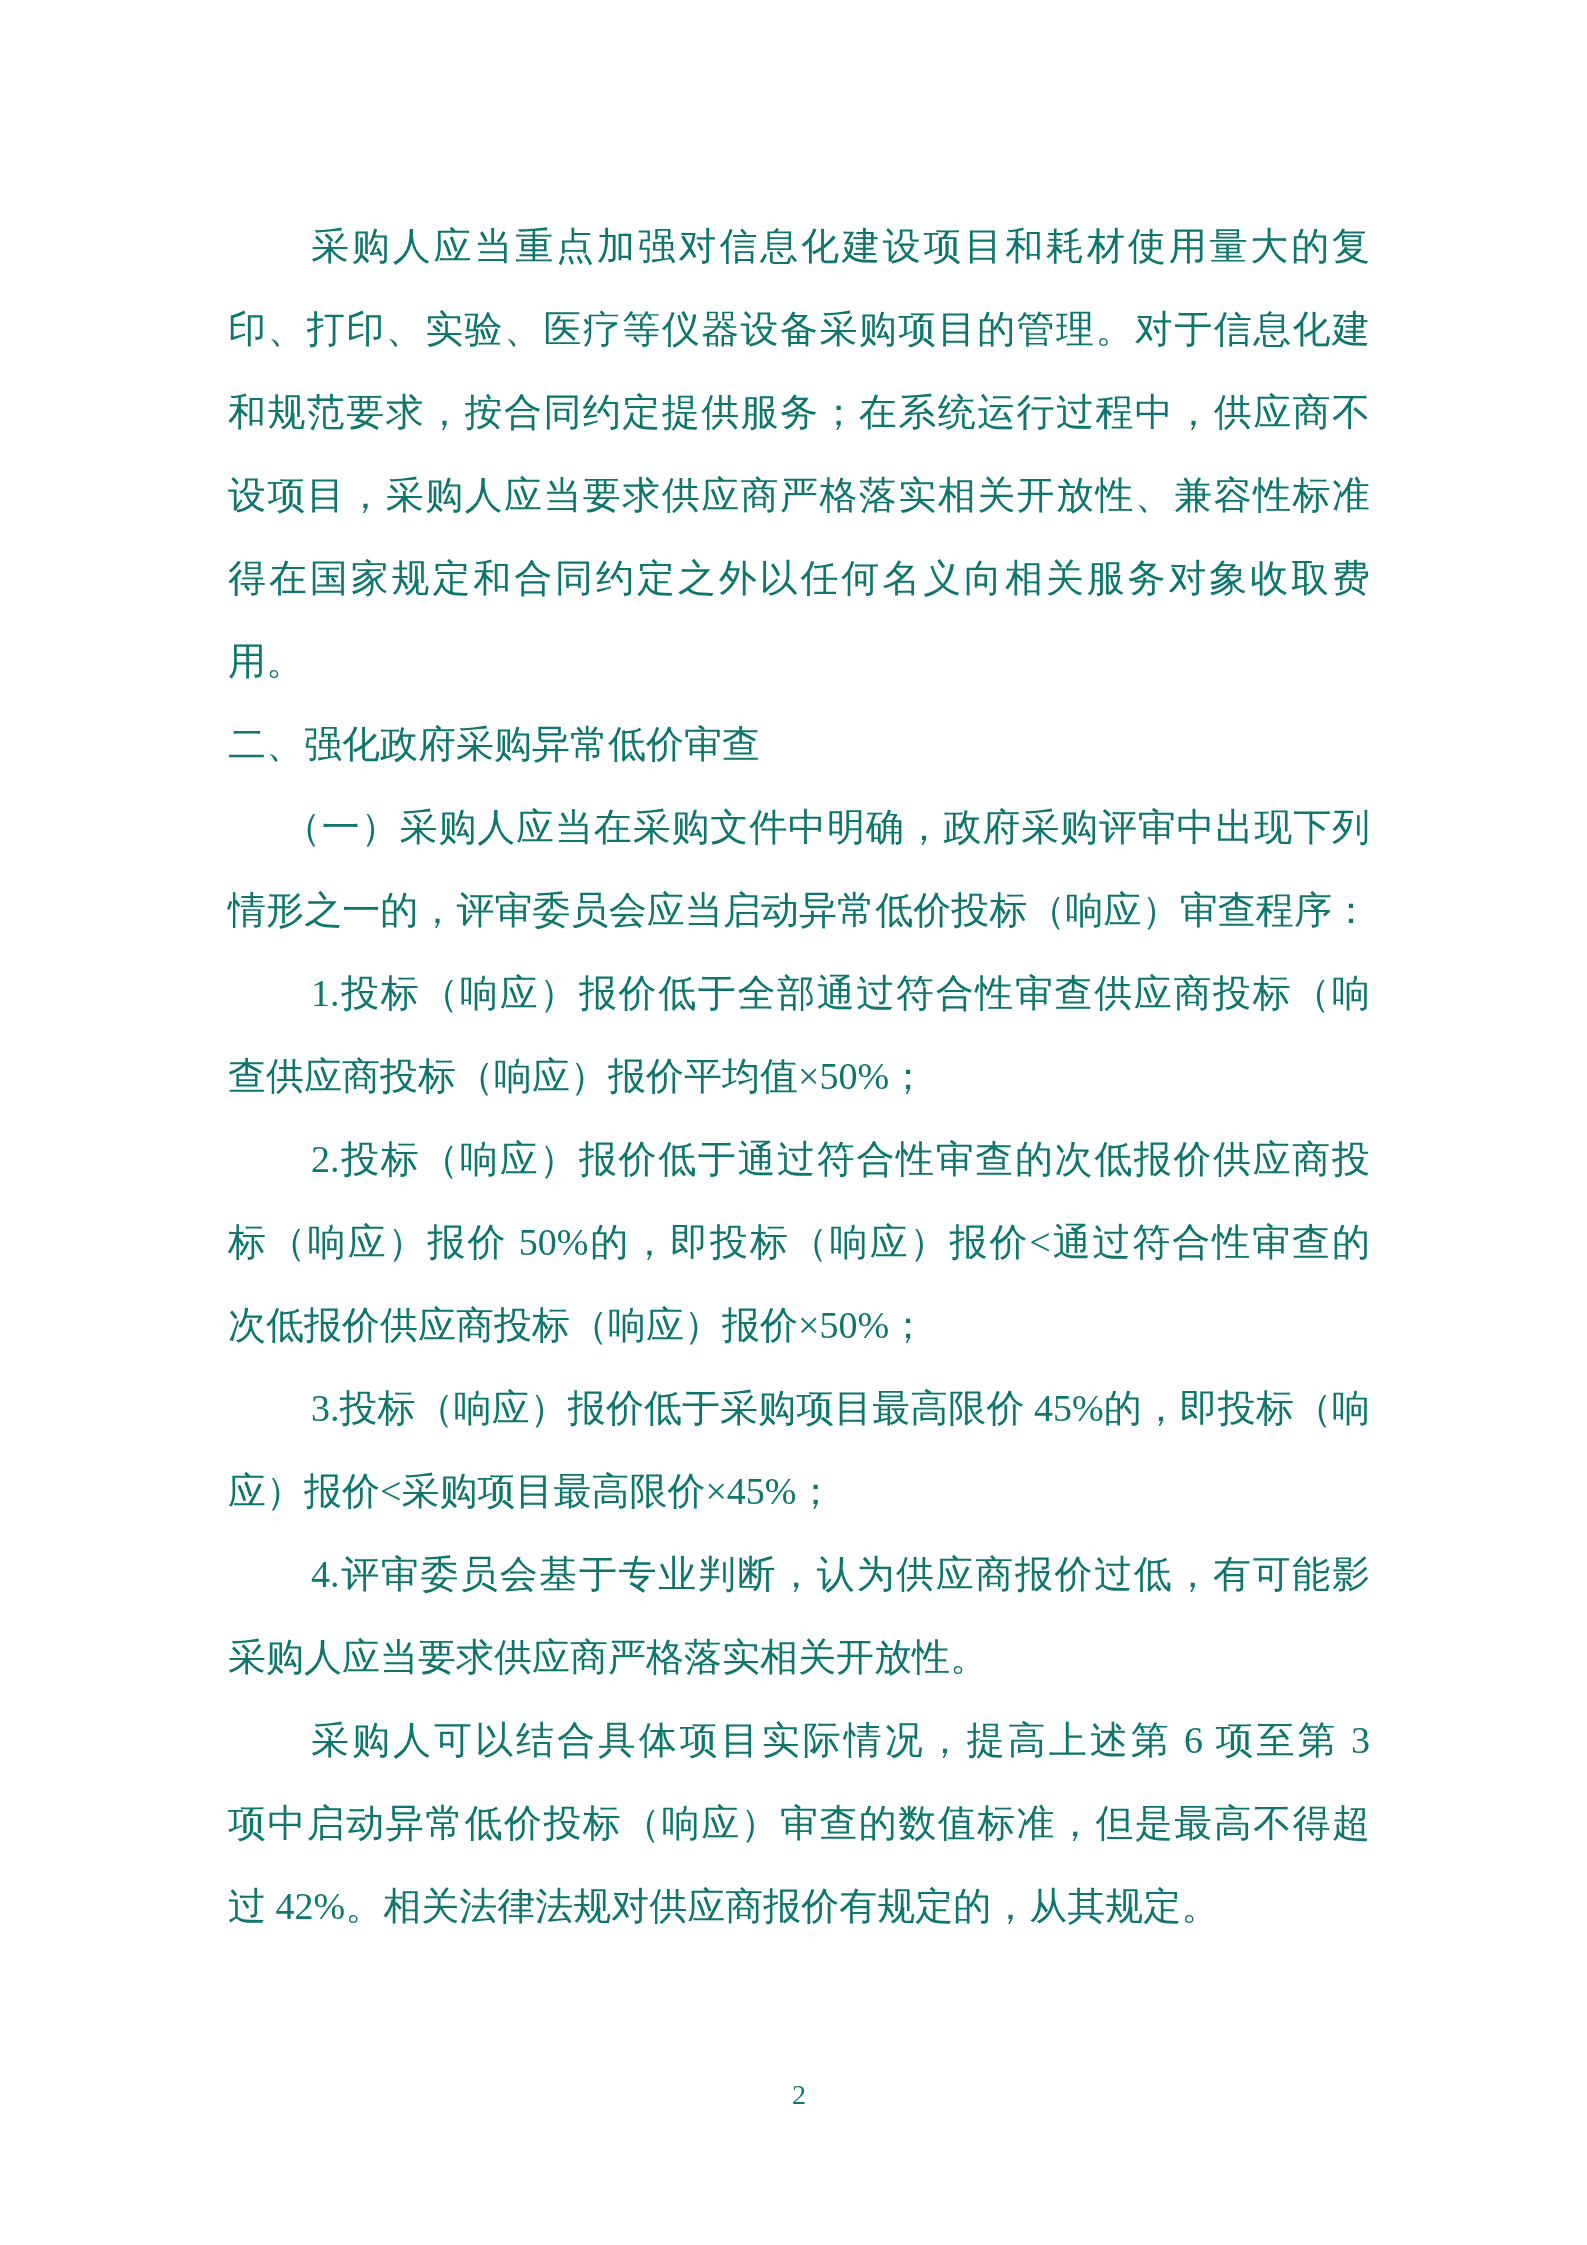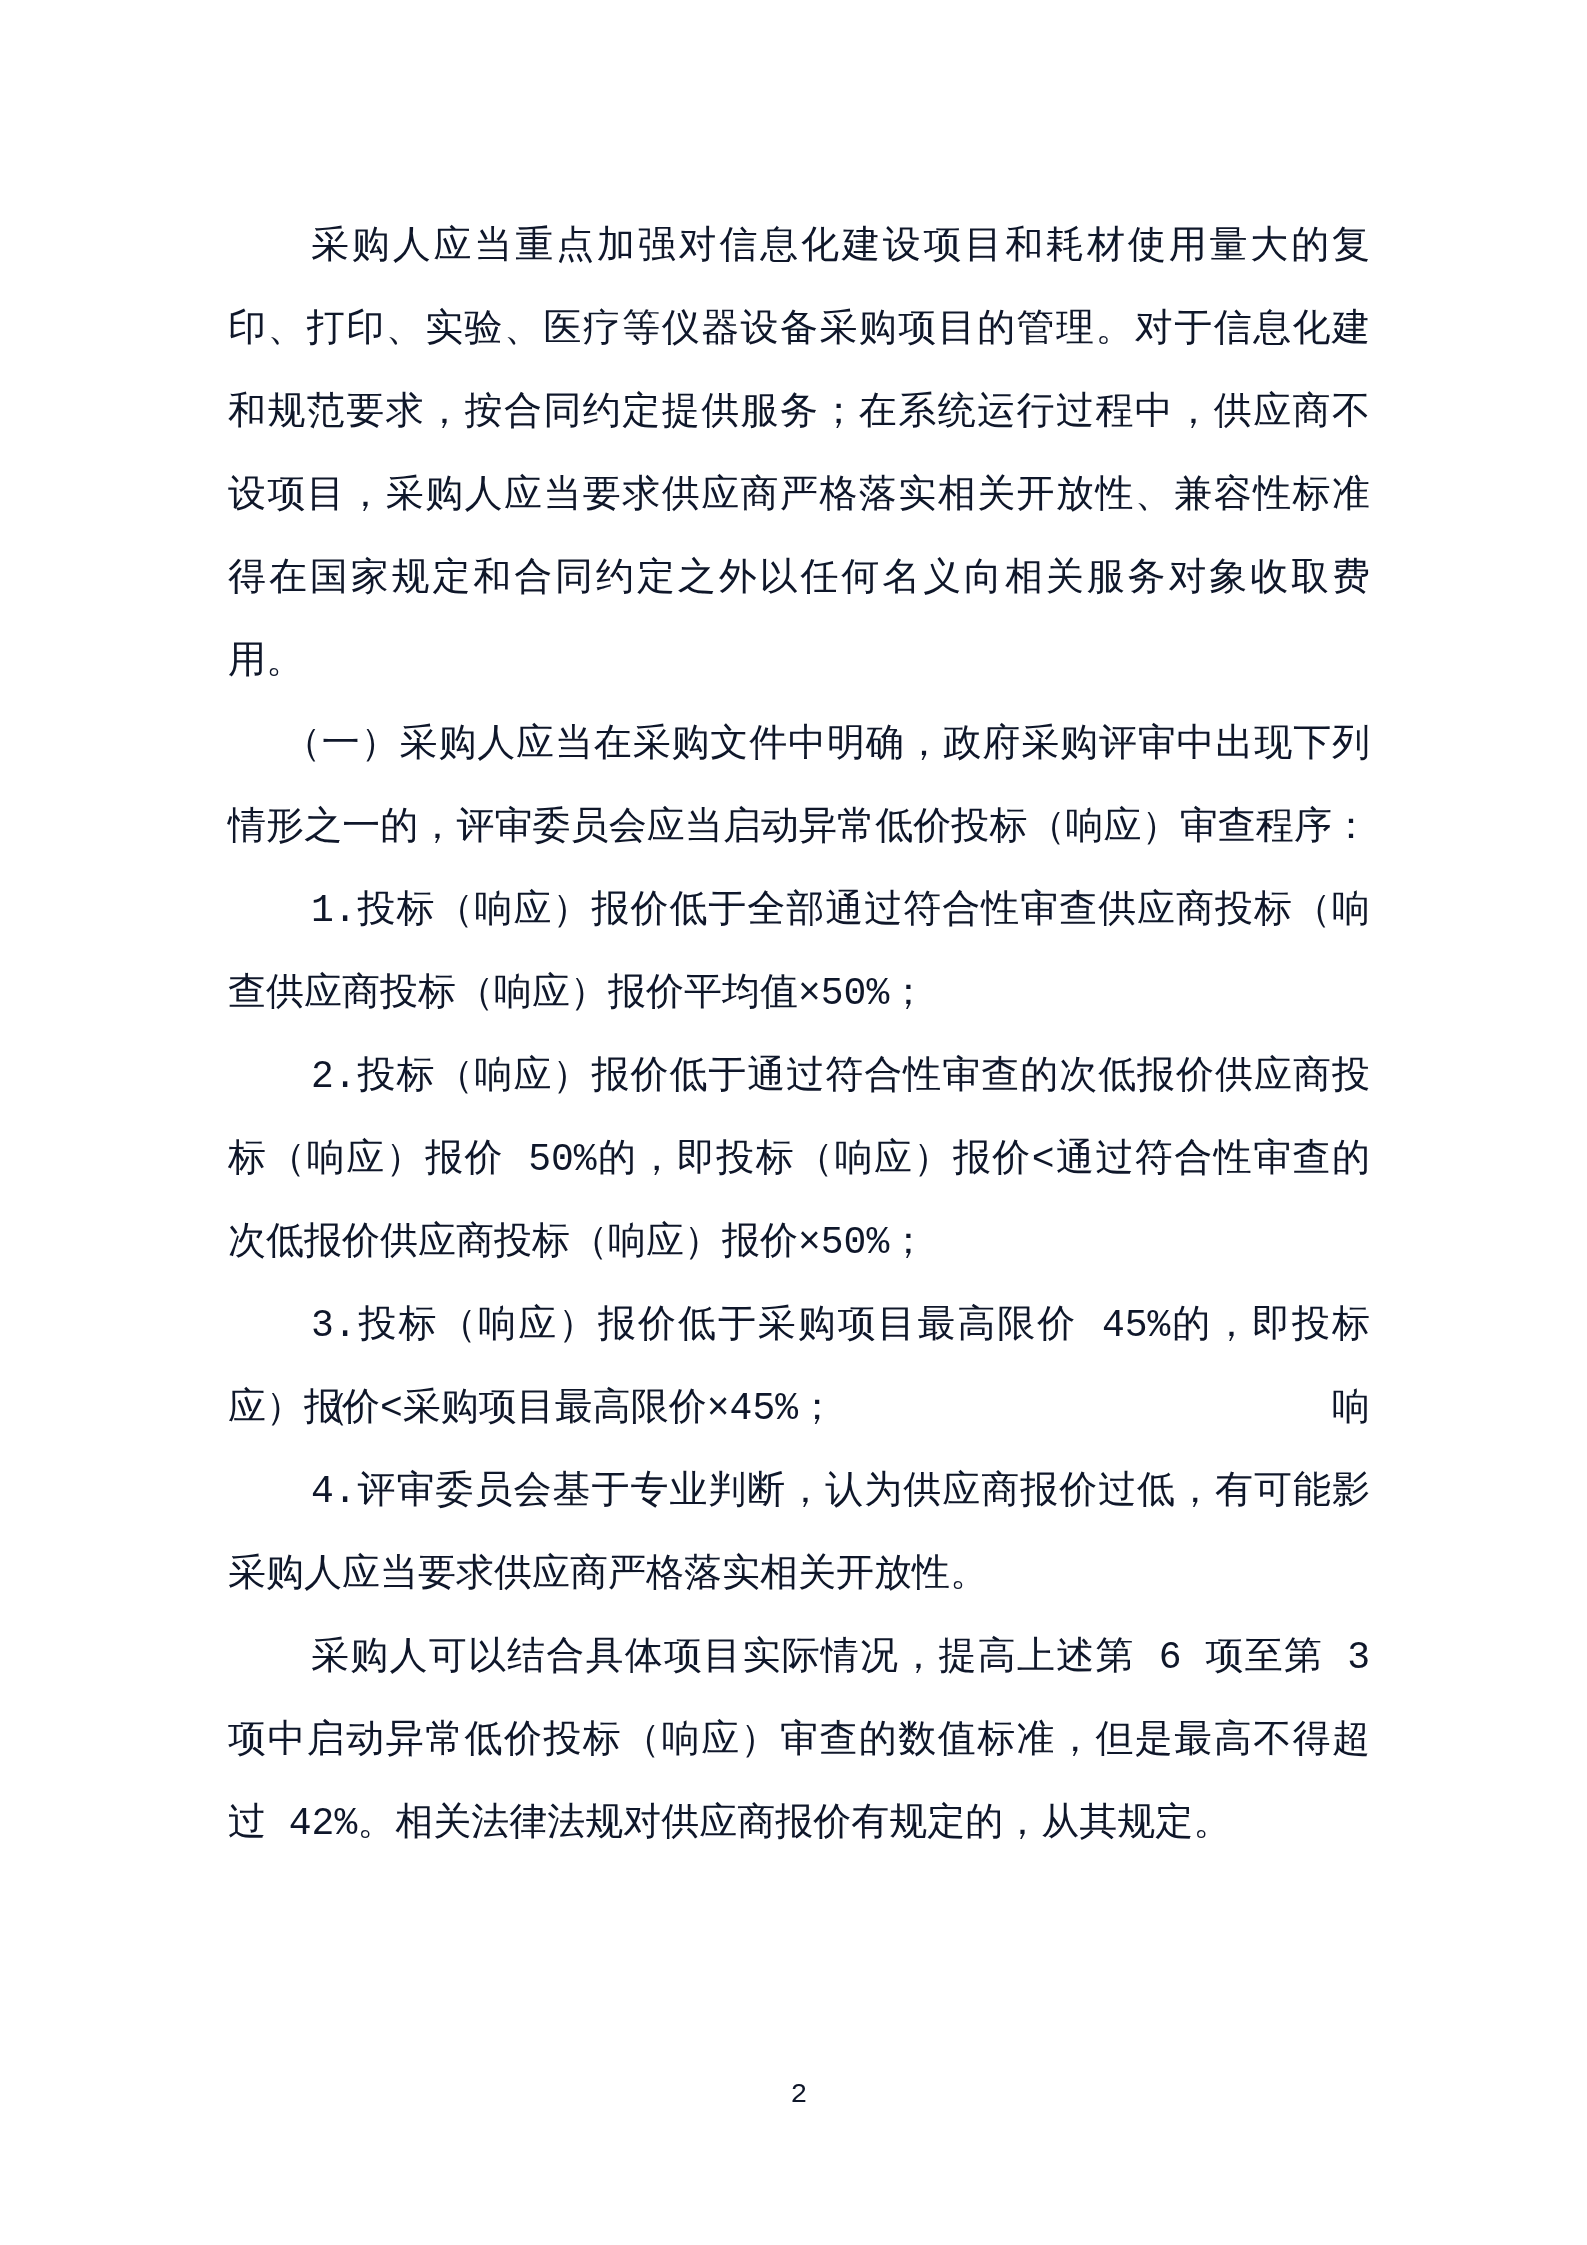--- a/index.html
+++ b/index.html
@@ -5,22 +5,22 @@
   html, body {
     margin: 0;
     padding: 0;
     background: #ffffff;
   }
   .page {
     position: relative;
     width: 1587px;
     height: 2245px;
     background: #ffffff;
-    color: #0f172a;
-    font-family: Liberation Mono, monospace;
+    color: #0f766e;
+    font-family: Liberation Serif, serif;
     overflow: hidden;
   }
   .text-block {
     position: absolute;
     left: 228px;
     top: 205px;
     width: 1142px;
   }
   .line {
     height: 83px;
@@ -53,20 +53,21 @@
 <body>
 
 <div class="page">
   <div class="text-block">
     <div class="line fill indent2">采购人应当重点加强对信息化建设项目和耗材使用量大的复</div>
     <div class="line fill">印、打印、实验、医疗等仪器设备采购项目的管理。对于信息化建</div>
     <div class="line fill">和规范要求，按合同约定提供服务；在系统运行过程中，供应商不</div>
     <div class="line fill">设项目，采购人应当要求供应商严格落实相关开放性、兼容性标准</div>
     <div class="line fill">得在国家规定和合同约定之外以任何名义向相关服务对象收取费</div>
     <div class="line">用。</div>
+    <div class="line">二、强化政府采购异常低价审查</div>
     <div class="line fill indent1">（一）采购人应当在采购文件中明确，政府采购评审中出现下列</div>
     <div class="line fill">情形之一的，评审委员会应当启动异常低价投标（响应）审查程序：</div>
     <div class="line fill indent2">1.投标（响应）报价低于全部通过符合性审查供应商投标（响</div>
     <div class="line">查供应商投标（响应）报价平均值×50%；</div>
     <div class="line fill indent2">2.投标（响应）报价低于通过符合性审查的次低报价供应商投</div>
     <div class="line fill">标（响应）报价 50%的，即投标（响应）报价&lt;通过符合性审查的</div>
     <div class="line">次低报价供应商投标（响应）报价×50%；</div>
     <div class="line fill indent2">3.投标（响应）报价低于采购项目最高限价 45%的，即投标（响</div>
     <div class="line">应）报价&lt;采购项目最高限价×45%；</div>
     <div class="line fill indent2">4.评审委员会基于专业判断，认为供应商报价过低，有可能影</div>

